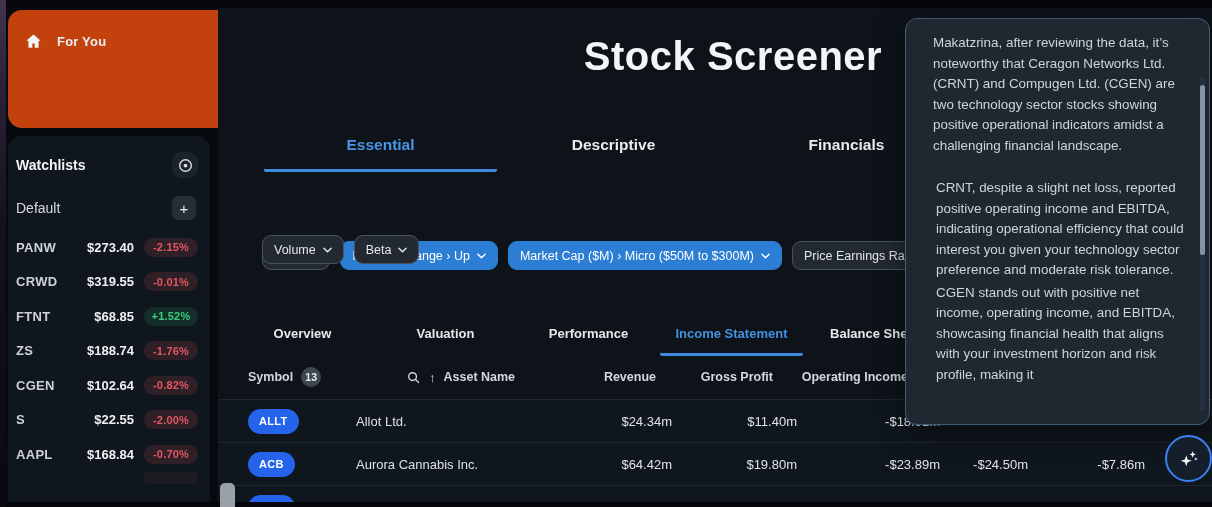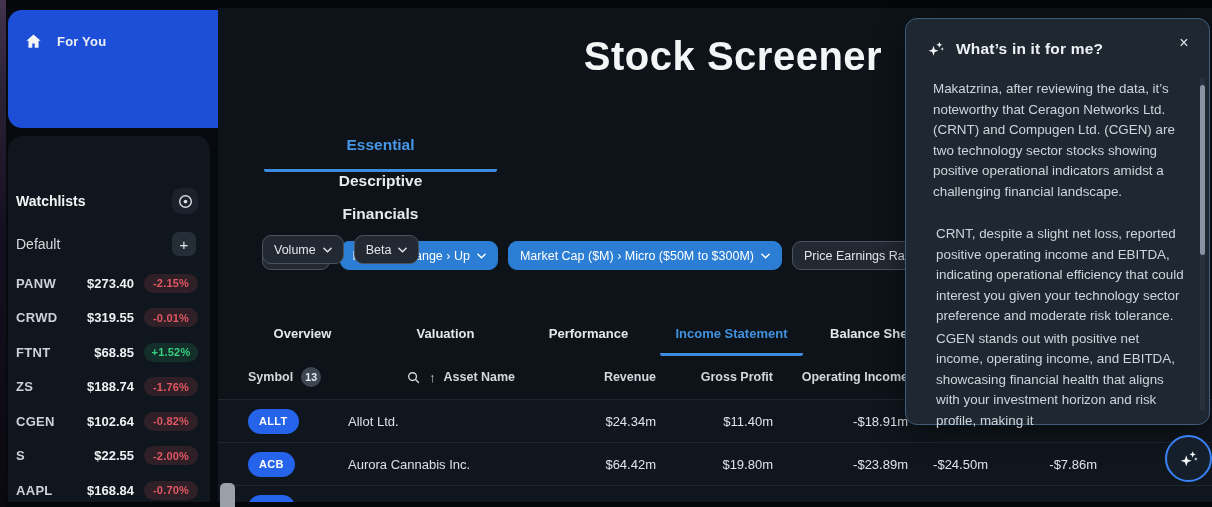--- a/index.html
+++ b/index.html
@@ -14,28 +14,28 @@
 
   
   .top-strip   { position:absolute; left:0; top:0; width:1212px; height:8px; background:#04060a; z-index:4; }
   .bottom-strip{ position:absolute; left:0; top:502px; width:1212px; height:5px; background:#04060a; z-index:4; }
   .left-sliver { position:absolute; left:0; top:0; width:6px; height:507px; z-index:5;
                  background:linear-gradient(180deg,#43334e 0%,#2a2135 18%,#151020 45%,#0a0810 100%); }
 
   
   .sidebar { position:absolute; left:6px; top:0; width:212px; height:507px; background:#06090d; }
   .nav-card { position:absolute; left:2px; top:10px; width:238px; height:118px;
-              background:#1d4ed8; border-radius:14px; padding-top:6px; }
+              background:#c2410c; border-radius:14px; padding-top:6px; }
   .nav-row { display:flex; align-items:center; gap:14px; height:50px; padding:0 16px; cursor:pointer; }
   .nav-row .nv-icon { width:19px; height:19px; color:#f2f4f6; flex:none; }
   .nav-label { font-size:13px; font-weight:700; color:#eceff2; letter-spacing:.2px; }
 
   .watch-card { position:absolute; left:2px; top:136px; width:202px; height:371px;
                 background:#10161d; border-radius:14px 14px 0 0; overflow:hidden; }
-  .watch-head { display:flex; align-items:center; justify-content:space-between; padding:16px 12px 8px 8px;margin-top:36px; }
+  .watch-head { display:flex; align-items:center; justify-content:space-between; padding:16px 12px 8px 8px; }
   .watch-title { font-size:14px; font-weight:700; color:#f1f3f5; }
   .watch-action { width:26px; height:26px; border-radius:9px; background:#1b222b;
                   display:flex; align-items:center; justify-content:center; color:#d7dce1; cursor:pointer; }
   .default-row { display:flex; align-items:center; justify-content:space-between; padding:10px 14px 8px 8px; }
   .default-label { font-size:14px; color:#d5dade; }
   .plus-btn { width:24px; height:24px; border-radius:7px; background:#252d37; color:#e6e9ec;
               font-size:15px; font-weight:500; display:flex; align-items:center; justify-content:center; cursor:pointer; }
   .w-list { padding:2px 12px 0 8px; }
   .w-row { display:flex; align-items:center; height:34.5px; cursor:pointer; }
   .w-sym { flex:1; font-size:13px; font-weight:600; color:#ccd2d8; letter-spacing:.3px; }
@@ -44,21 +44,21 @@
              padding:3.5px 0; border-radius:10px; letter-spacing:.2px; }
   .w-badge.down { color:#e25862; background:rgba(226,88,98,.15); }
   .w-badge.up   { color:#36d080; background:rgba(54,208,128,.13);text-align:center; }
   .w-partial { height:12px; overflow:hidden; opacity:.45; }
 
   
   .main { position:absolute; left:218px; top:8px; width:994px; height:499px; background:#0d1319; }
   .page-title { position:absolute; top:26px; left:0; width:100%; text-align:center; text-indent:36px;
                 font-size:40px; font-weight:700; color:#f3f5f7; letter-spacing:.5px; }
 
-  .cat-tabs { position:absolute; top:128px; left:46px; display:flex;flex-direction:column; }
+  .cat-tabs { position:absolute; top:128px; left:46px; display:flex; }
   .cat-tab { width:233px; text-align:center; font-size:15.5px; font-weight:700; color:#e8ebee;
              padding-bottom:15px; cursor:pointer; }
   .cat-tab.active { color:#4796e6; border-bottom:3px solid #3d8ae0; border-radius:0 0 2px 2px; }
 
   .chip-row { position:absolute; left:44px; display:flex; gap:10px; }
   .chip-row.r1 { top:192px;margin-top:41px; } .chip-row.r2 { top:227px; }
   .chip { display:inline-flex; align-items:center; gap:7px; height:29px; padding:0 11px;
           border-radius:9px; background:#222932; border:1px solid #4a535e; color:#e2e6ea;
           font-size:12.5px; font-weight:500; white-space:nowrap; cursor:pointer; }
   .chip.active { background:#2b7ed3; border-color:#2b7ed3; color:#ffffff; }
@@ -74,21 +74,21 @@
   .s-table { position:absolute; top:347px; left:0; width:994px; }
   .t-grid { display:grid; grid-template-columns:130px 188px 120px 117px 135px 80px 109px 113px; align-items:center; }
   .t-head { height:44px; font-size:12.5px; font-weight:700; color:#d3d8de; }
   .th-symbol { display:flex; align-items:center; gap:8px; padding-left:30px; }
   .count-badge { width:20px; height:20px; border-radius:50%; background:#3e4651; color:#e8ebee;
                  font-size:10.5px; font-weight:700; display:flex; align-items:center; justify-content:center; }
   .th-asset { display:flex; align-items:center; gap:8px; padding-left:58px; }
   .th-asset .s-icon { width:15px; height:15px; color:#d3d8de; cursor:pointer; }
   .sort-arrow { font-size:13px; color:#d3d8de; cursor:pointer; }
   .num { text-align:right; }
-  .t-row { height:43px; background:#0f161d; border-top:1px solid #20262e; font-size:13px; color:#e0e4e9; cursor:pointer; }
+  .t-row { height:43px; background:#0f161d; border-top:1px solid #20262e; font-size:13px; color:#e0e4e9; cursor:pointer;gap:8px; }
   .sym-pill { margin-left:30px; justify-self:start; background:#2563eb; color:#fff; font-size:11px; font-weight:700;
               letter-spacing:.3px; padding:6.5px 11px; border-radius:14px; }
   .cell-name { color:#dbe0e5; }
 
   .scroll-piece { position:absolute; left:220px; top:483px; width:15px; height:24px;
                   background:#99a0a8; border-radius:5px 5px 0 0; z-index:6; }
 
   
   .panel { position:absolute; left:905px; top:18px; width:305px; height:407px; z-index:10;
            background:#1f2731; border:1px solid #3e5c7a; border-radius:12px;
@@ -304,29 +304,20 @@
       <span class="num">-$242.33m</span>
       <span class="num">-$225.51m</span>
       <span class="num">-$30.47</span>
     </div>
   </div>
 </div>
 
 <div class="scroll-piece"></div>
 
 <div class="panel">
-  <div class="panel-head">
-    <svg class="spark" viewBox="0 0 24 24" fill="currentColor">
-      <path d="M9 8 L10.5 12.5 L15 14 L10.5 15.5 L9 20 L7.5 15.5 L3 14 L7.5 12.5 Z"></path>
-      <path d="M16 3.5 L17 6 L19.5 7 L17 8 L16 10.5 L15 8 L12.5 7 L15 6 Z"></path>
-      <path d="M19.5 10 L20.1 11.4 L21.5 12 L20.1 12.6 L19.5 14 L18.9 12.6 L17.5 12 L18.9 11.4 Z"></path>
-    </svg>
-    <span class="panel-title">What’s in it for me?</span>
-    <span class="panel-close">×</span>
-  </div>
   <div class="panel-body">
     <p class="p1">Makatzrina, after reviewing the data, it’s noteworthy that Ceragon Networks Ltd. (CRNT) and Compugen Ltd. (CGEN) are two technology sector stocks showing positive operational indicators amidst a challenging financial landscape.</p>
     <p class="p2">CRNT, despite a slight net loss, reported positive operating income and EBITDA, indicating operational efficiency that could interest you given your technology sector preference and moderate risk tolerance.</p>
     <p class="p3">CGEN stands out with positive net income, operating income, and EBITDA, showcasing financial health that aligns with your investment horizon and risk profile, making it</p>
   </div>
   <div class="panel-track"></div>
   <div class="panel-thumb"></div>
 </div>
 
 <div class="fab">

